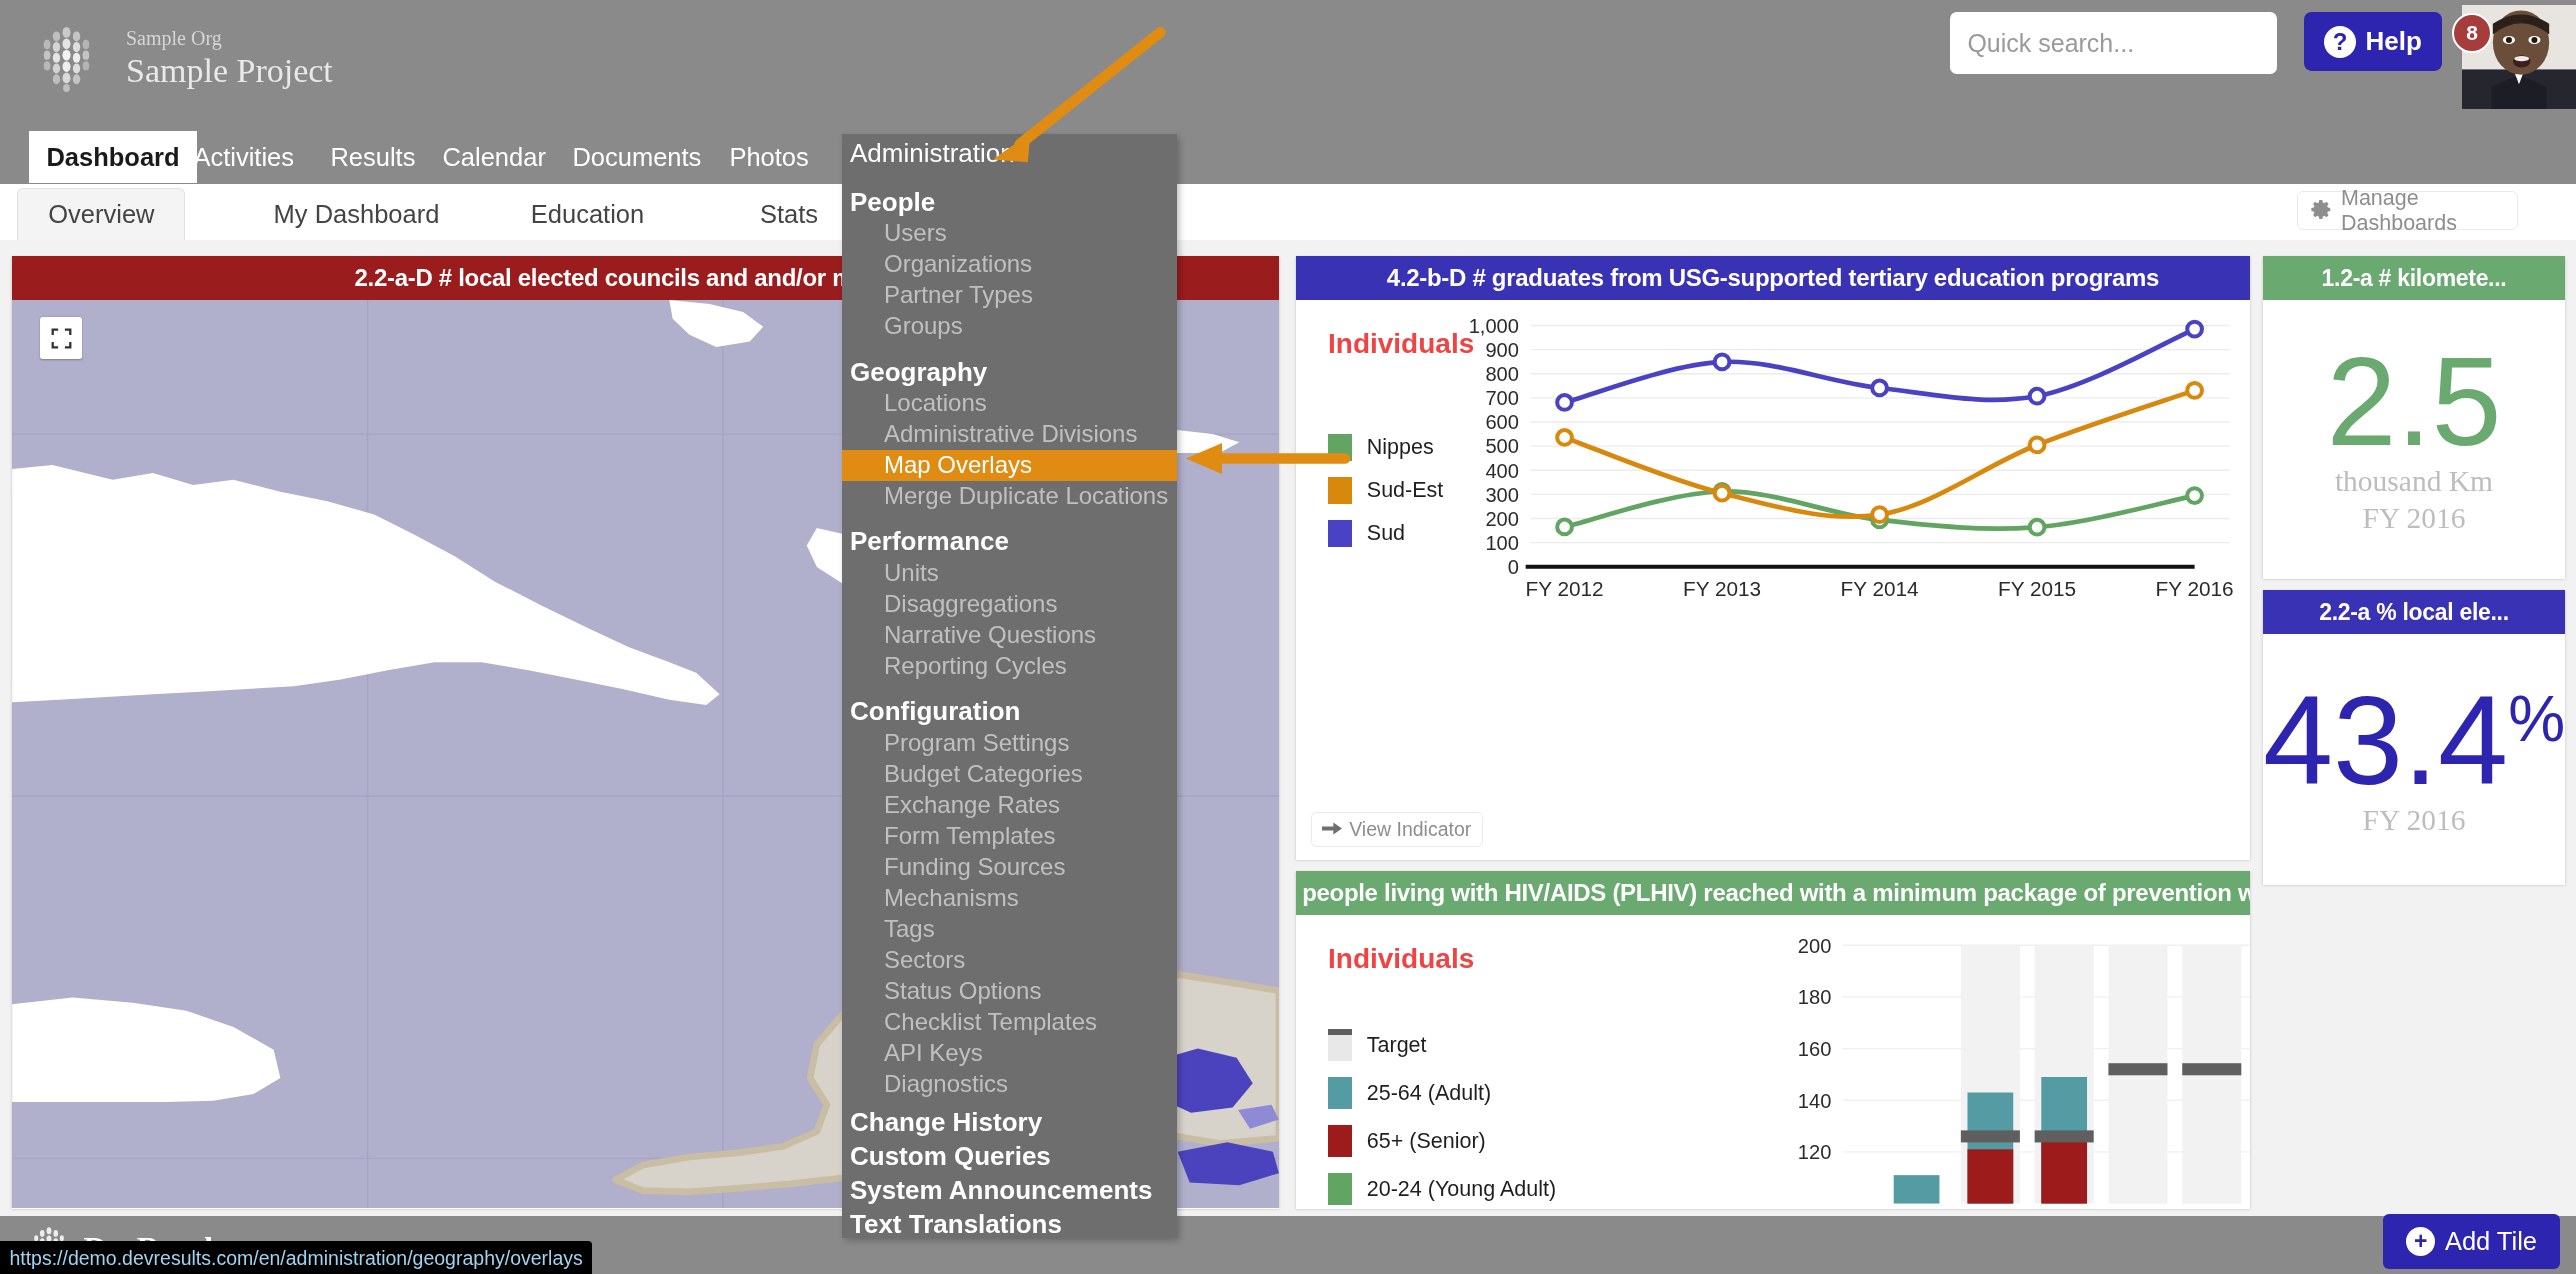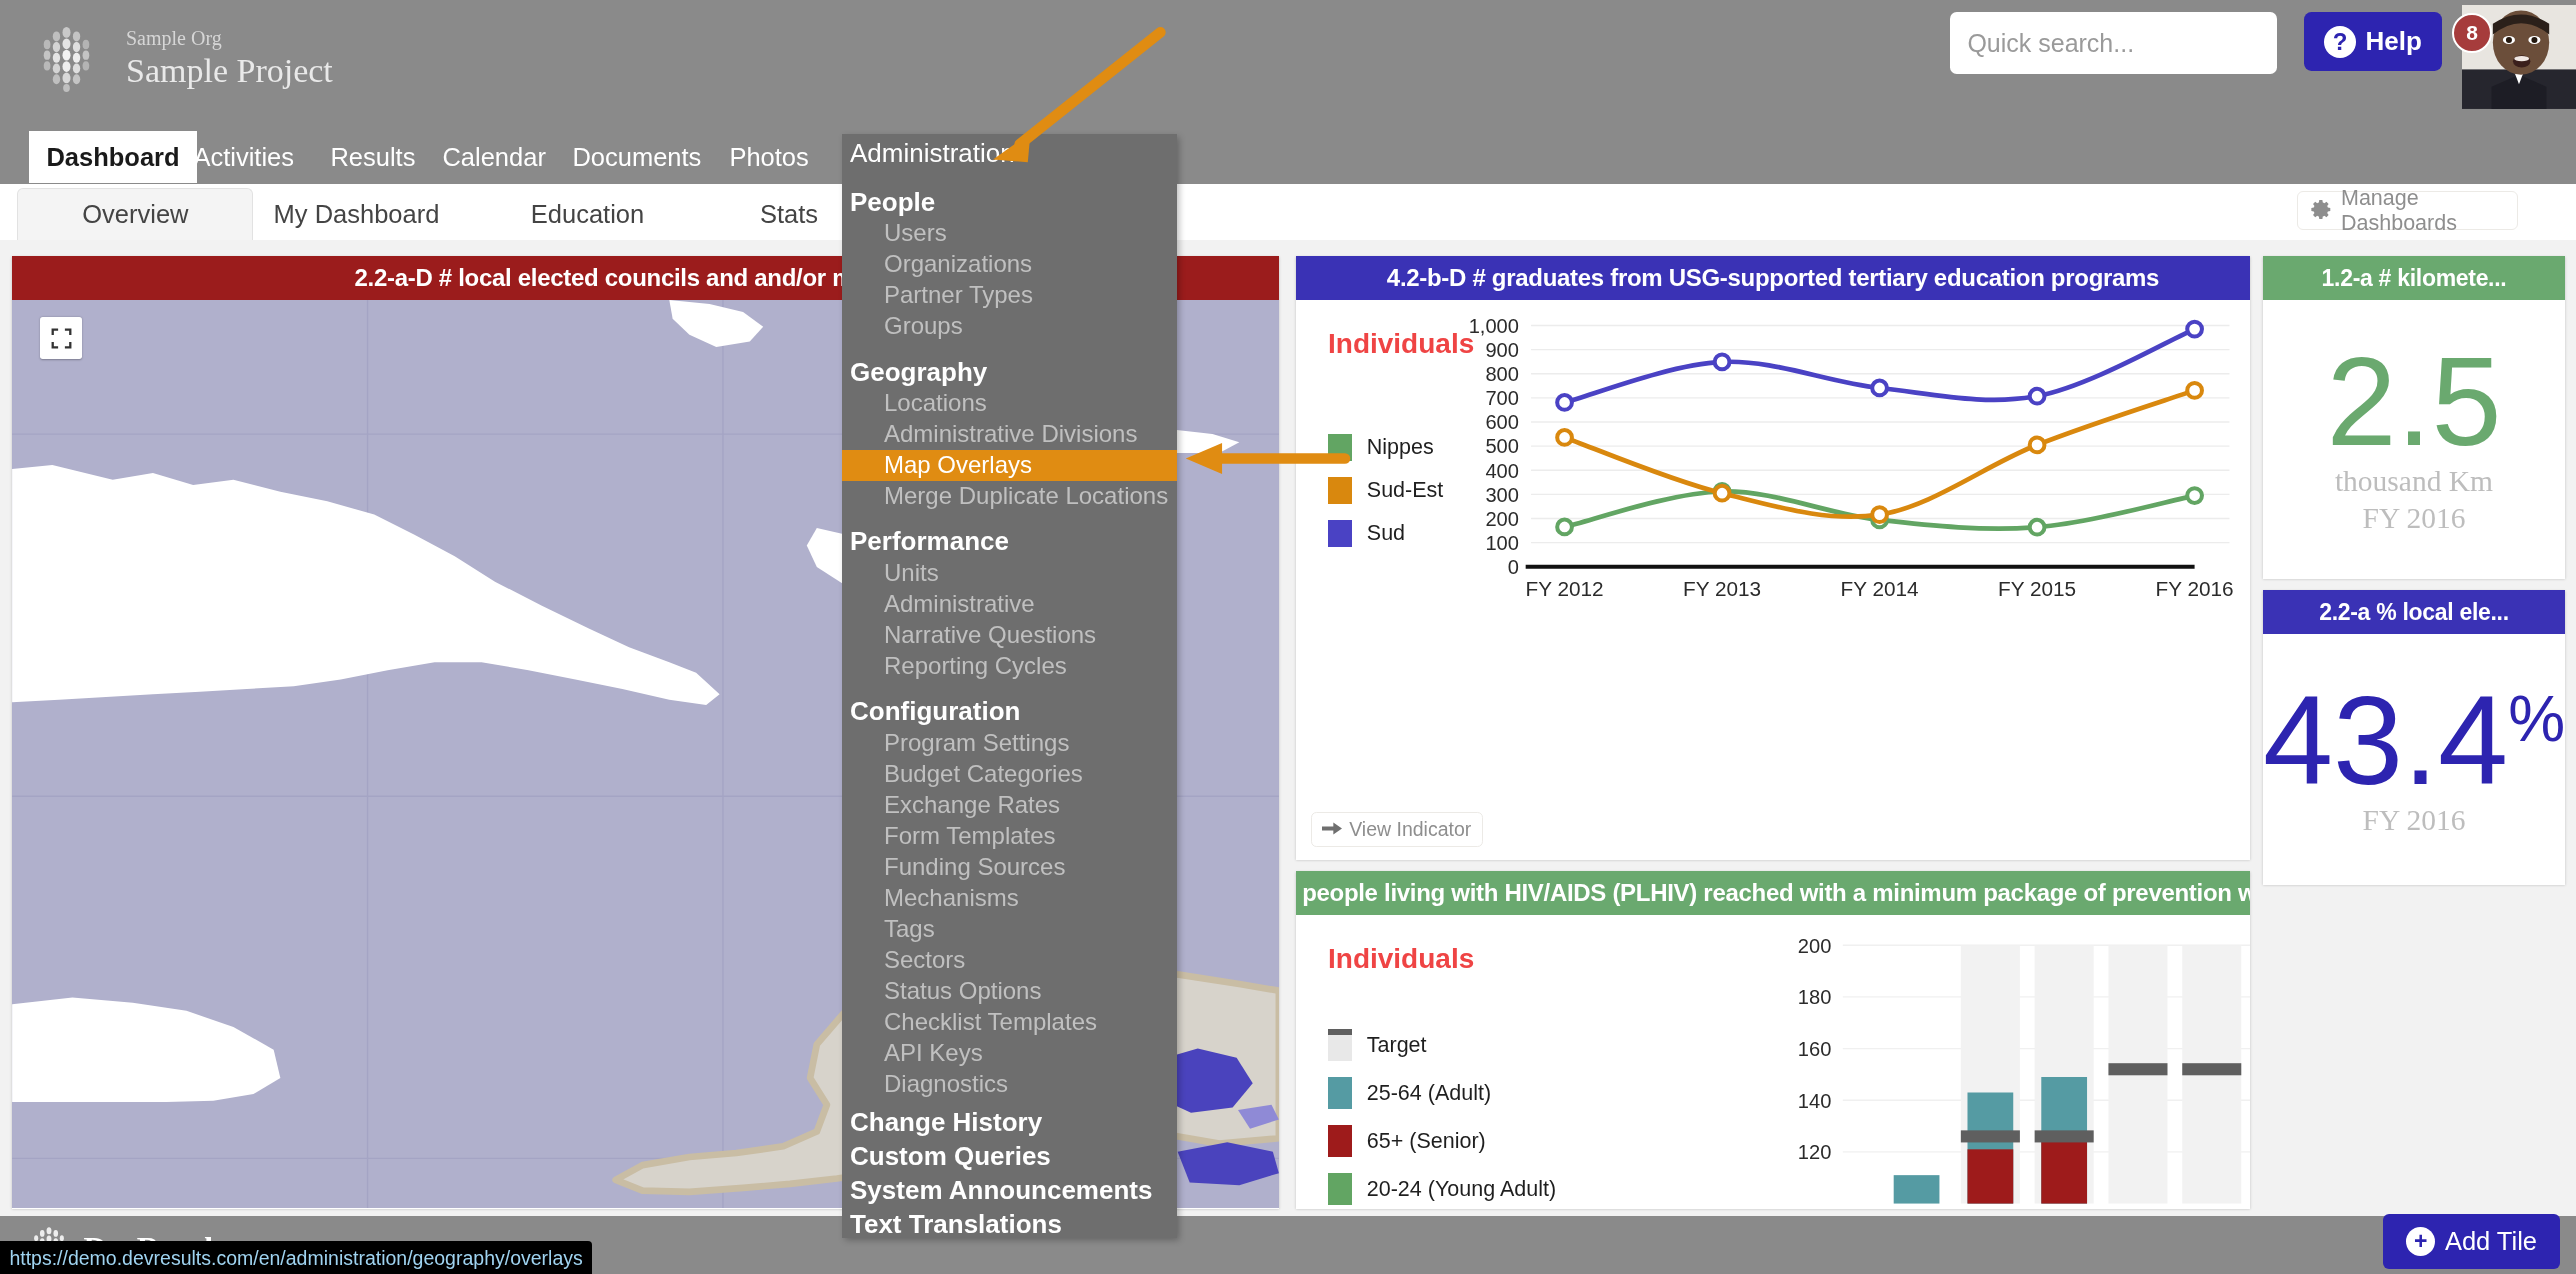--- a/index.html
+++ b/index.html
@@ -213,21 +213,21 @@
   <div class="tab active" style="left:29px;">Dashboard</div>
   <div class="tab" style="left:176px;">Activities</div>
   <div class="tab" style="left:313px;">Results</div>
   <div class="tab" style="left:425px;">Calendar</div>
   <div class="tab" style="left:555px;">Documents</div>
   <div class="tab" style="left:712px;">Photos</div>
   <div class="tab" style="left:842px;">Administration</div>
 </div>
 
 <div class="subnavbar">
-  <div class="subtab active" style="left:17.4px;  width:236px;">Overview</div>
+  <div class="subtab active" style="left:17.4px;  width:168px;">Overview</div>
   <div class="subtab" style="left:246px; width:221px;">My Dashboard</div>
   <div class="subtab" style="left:487px; width:201px;">Education</div>
   <div class="subtab" style="left:715px;width:148px;">Stats</div>
 </div>
 
 <div class="managebtn">
   <span>
     <svg width="23" height="23" viewBox="0 0 34 34">
       <path fill="#8e8e8e" d="M17 11a6 6 0 106 6 6 6 0 00-6-6zm0 9.5A3.5 3.5 0 1120.5 17 3.5 3.5 0 0117 20.5z"></path>
       <path fill="#8e8e8e" d="M30 19.3v-4.6l-3.6-.6a9.9 9.9 0 00-1-2.4l2.1-3-3.2-3.2-3 2.1a9.9 9.9 0 00-2.4-1L18.3 3h-4.6l-.6 3.6a9.9 9.9 0 00-2.4 1l-3-2.1L4.5 8.7l2.1 3a9.9 9.9 0 00-1 2.4L2 14.7v4.6l3.6.6a9.9 9.9 0 001 2.4l-2.1 3 3.2 3.2 3-2.1a9.9 9.9 0 002.4 1l.6 3.6h4.6l.6-3.6a9.9 9.9 0 002.4-1l3 2.1 3.2-3.2-2.1-3a9.9 9.9 0 001-2.4z"></path>
@@ -442,21 +442,21 @@
       <div class="dd-item">Organizations</div>
       <div class="dd-item">Partner Types</div>
       <div class="dd-item">Groups</div>
       <div class="dd-group">Geography</div>
       <div class="dd-item">Locations</div>
       <div class="dd-item">Administrative Divisions</div>
       <div class="dd-item highlight">Map Overlays</div>
       <div class="dd-item">Merge Duplicate Locations</div>
       <div class="dd-group">Performance</div>
       <div class="dd-item">Units</div>
-      <div class="dd-item">Administrative</div>
+      <div class="dd-item">Disaggregations</div>
       <div class="dd-item">Narrative Questions</div>
       <div class="dd-item">Reporting Cycles</div>
       <div class="dd-group">Configuration</div>
       <div class="dd-item">Program Settings</div>
       <div class="dd-item">Budget Categories</div>
       <div class="dd-item">Exchange Rates</div>
       <div class="dd-item">Form Templates</div>
       <div class="dd-item">Funding Sources</div>
       <div class="dd-item">Mechanisms</div>
       <div class="dd-item">Tags</div>

